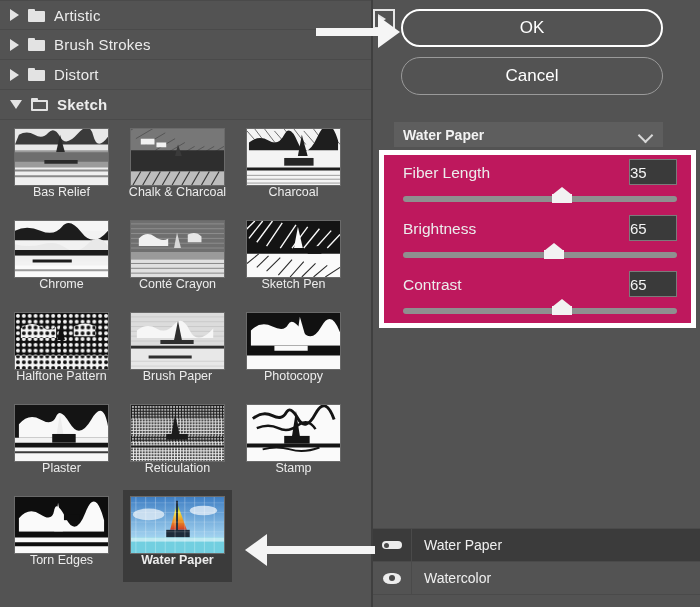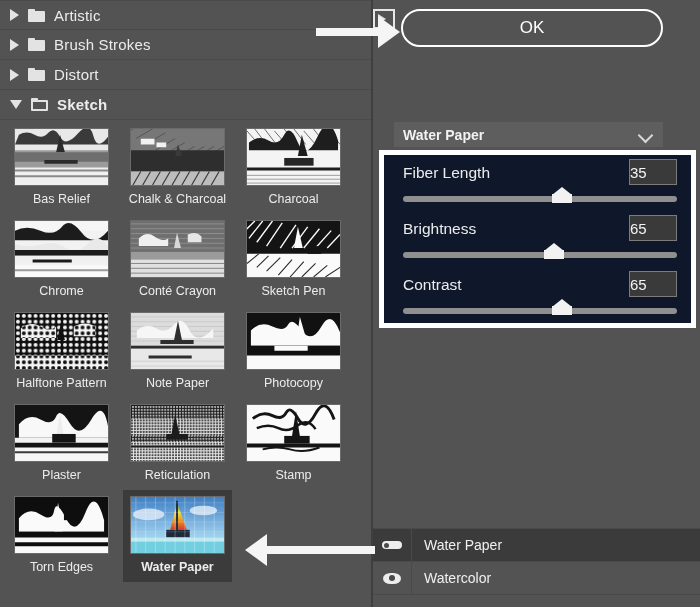--- a/index.html
+++ b/index.html
@@ -44,21 +44,21 @@
     width:109px;height:92px;box-sizing:border-box;
     padding:6px 0 0 0;
     display:flex;flex-direction:column;align-items:center;
     margin-left:7px;
   }
   .thumb-cell.sel{background:#3b3b3b;}
   .thumb-img{
     width:95px;height:58px;display:block;border:1px solid #6a6a6a;box-sizing:border-box;
   }
   .thumb-label{
-    margin-top:7px;font-size:12.5px;color:#ececec;text-align:center;
+    font-size:12.5px;color:#ececec;text-align:center;
     line-height:1.1;white-space:nowrap;
   }
   .thumb-cell.sel .thumb-label{font-weight:bold;}
 
   
   .vdiv{position:absolute;left:371px;top:0;width:2px;height:607px;background:#3f3f3f;}
 
   
   .right-panel{
     position:absolute;left:373px;top:0;width:327px;height:607px;background:#535353;
@@ -88,21 +88,21 @@
   }
   .dropdown .chev{
     position:absolute;right:12px;top:8px;width:9px;height:9px;
     border-right:2px solid #d8d8d8;border-bottom:2px solid #d8d8d8;
     transform:rotate(45deg);
   }
 
   
   .slider-box{
     position:absolute;left:6px;top:150px;width:317px;height:178px;
-    border:5px solid #ffffff;box-sizing:border-box;background:#0f172a;
+    border:5px solid #ffffff;box-sizing:border-box;background:#be185d;
   }
   .slider-group{position:relative;height:56px;padding:0;}
   .slider-group .name{
     position:absolute;left:19px;top:9px;font-size:15.5px;color:#ececec;
   }
   .slider-group .valbox{
     position:absolute;right:14px;top:4px;width:48px;height:26px;
     background:#3a3a3a;border:1px solid #7b7b7b;box-sizing:border-box;
     display:flex;align-items:center;padding-left:0;
     font-size:15px;color:#f4f4f4;
@@ -342,21 +342,21 @@
           <path d="M6 18q10-8 20-2t18-4 16 6 24-2v10H6z" fill="#f6f6f6"></path>
           <path d="M48 8l4 20h-8z" fill="#2e2e2e"></path>
           <path d="M30 28h34v4H30z" fill="#2e2e2e"></path>
           <path d="M0 34h95v3H0z" fill="#2e2e2e"></path>
           <path d="M0 37h95v21H0z" fill="#e8e8e8"></path>
           <path d="M18 44h44v3H18z" fill="#2e2e2e"></path>
           <g stroke="#c8c8c8" stroke-width="0.7">
               <path d="M0 50h95M0 55h95"></path>
             </g>
         </svg>
-        <div class="thumb-label">Note Paper</div>
+        <div class="thumb-label">Brush Paper</div>
       </div>
 
       <div class="thumb-cell">
         <svg class="thumb-img" viewBox="0 0 95 58" preserveAspectRatio="none">
           <rect width="95" height="58" fill="#111"></rect>
           <path d="M4 18q10-10 22-4t16-2 14 6 20-4 19 6v14H4z" fill="#fafafa"></path>
           <path d="M54 4l8 28h-12z" fill="#fafafa"></path>
           <path d="M0 34h95v6H0z" fill="#111"></path>
           <path d="M28 34h34v5H28z" fill="#fafafa"></path>
           <path d="M0 44h95v14H0z" fill="#fafafa"></path>
@@ -466,20 +466,23 @@
 
   <div class="right-panel">
 
     <div class="collapse-btn">
         <i></i>
       </div>
 
     <div class="btn ok">
       <span>OK</span>
     </div>
+    <div class="btn cancel">
+      <span>Cancel</span>
+    </div>
 
     <div class="dropdown">
       <span>Water Paper</span>
       <span class="chev"></span>
     </div>
 
     <div class="slider-box">
 
       <div class="slider-group">
         <span class="name">Fiber Length</span>

